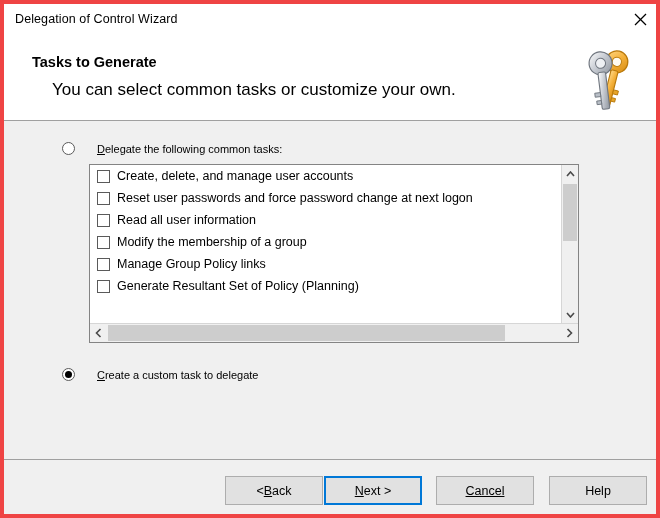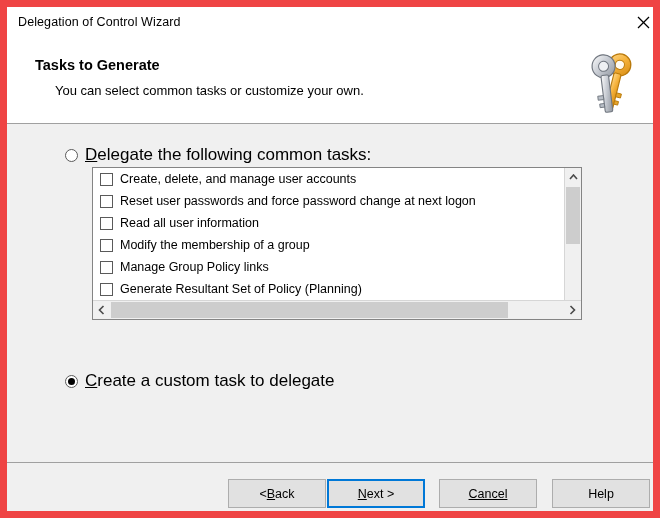--- a/index.html
+++ b/index.html
@@ -12,21 +12,21 @@
     height: 518px;
     font-family: "Liberation Sans", sans-serif;
     -webkit-font-smoothing: none;
   }
 
   #dialog {
     position: relative;
     width: 660px;
     height: 518px;
     box-sizing: border-box;
-    border: 7px solid #ef4444;
+    border: 4px solid #ef4444;
     background: #f0f0f0;
     overflow: hidden;
   }
 
   
   #titlebar {
     position: absolute;
     left: 0; top: 0;
     width: 658px;
     height: 31px;
@@ -71,21 +71,21 @@
     top: 19px;
     font-size: 14.5px;
     font-weight: bold;
     color: #000000;
     white-space: nowrap;
   }
   #header-subtitle {
     position: absolute;
     left: 48px;
     top: 45px;
-    font-size: 13px;
+    font-size: 17px;
     color: #000000;
     white-space: nowrap;
   }
   #header-icon {
     position: absolute;
     right: 18px;
     top: 8px;
     width: 72px;
     height: 72px;
   }
@@ -125,34 +125,34 @@
     left: 50%;
     top: 50%;
     width: 7px;
     height: 7px;
     margin-left: -3.5px;
     margin-top: -3.5px;
     border-radius: 50%;
     background: #000000;
   }
   .radio-label {
-    margin-left: 7px;
-    font-size: 17px;
+    margin-left: 22px;
+    font-size: 11px;
     color: #000000;
     white-space: nowrap;
   }
   .ul { text-decoration: underline; }
 
   
   #listbox {
     position: absolute;
     left: 85px;
     top: 160px;
     width: 490px;
-    height: 153px;
+    height: 179px;
     box-sizing: border-box;
     border: 1px solid #848484;
     background: #f9a8d4;
     overflow: hidden;
   }
   #list-items {
     position: absolute;
     left: 0;
     top: 0;
     width: 471px;

